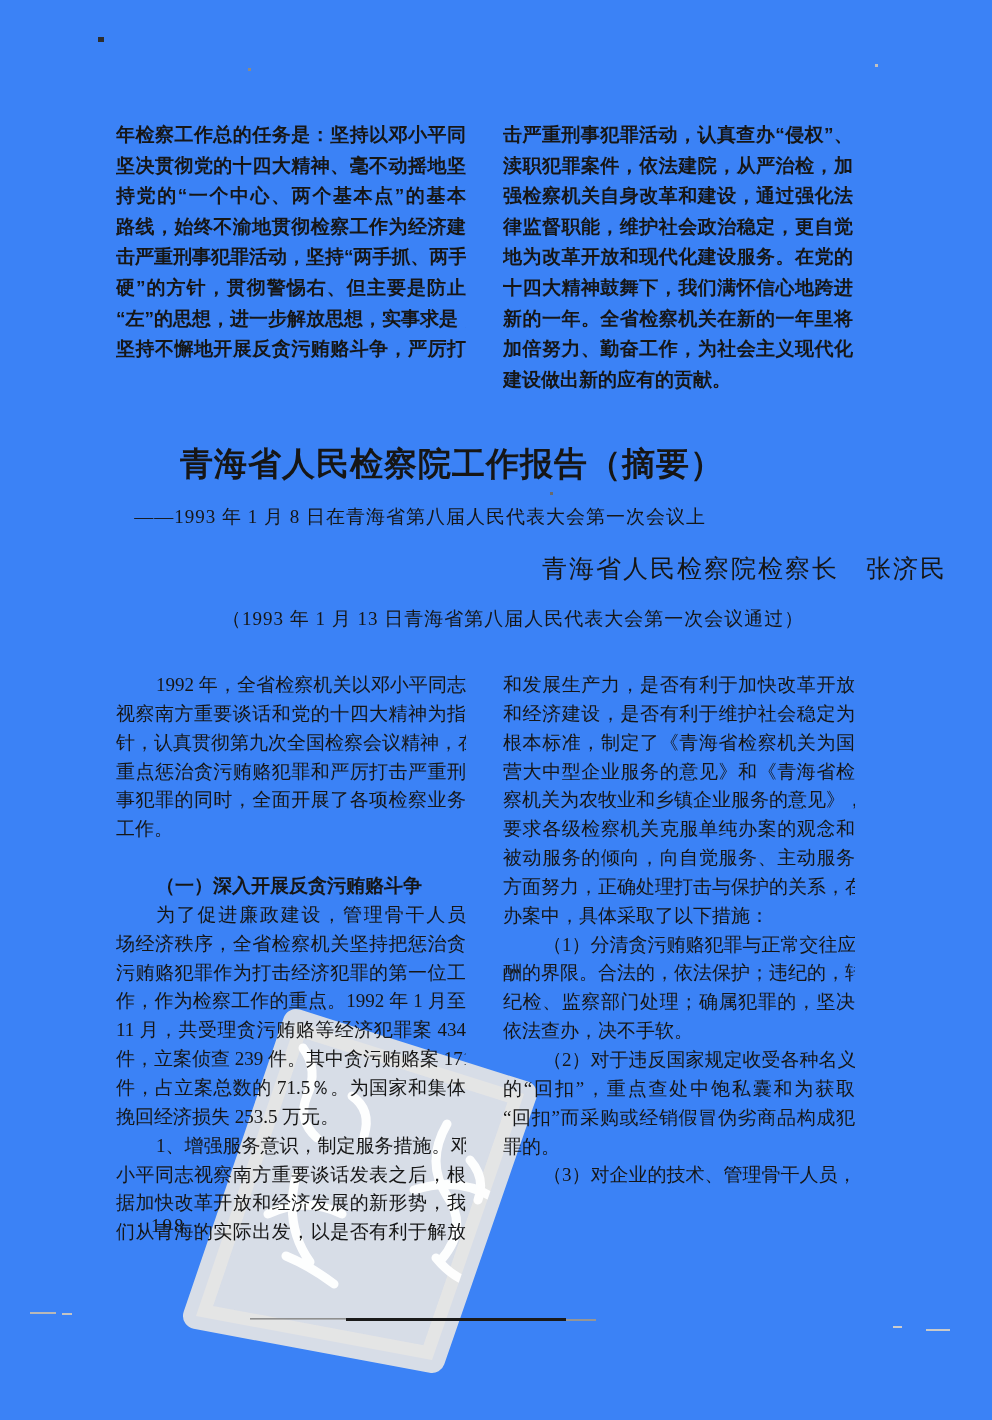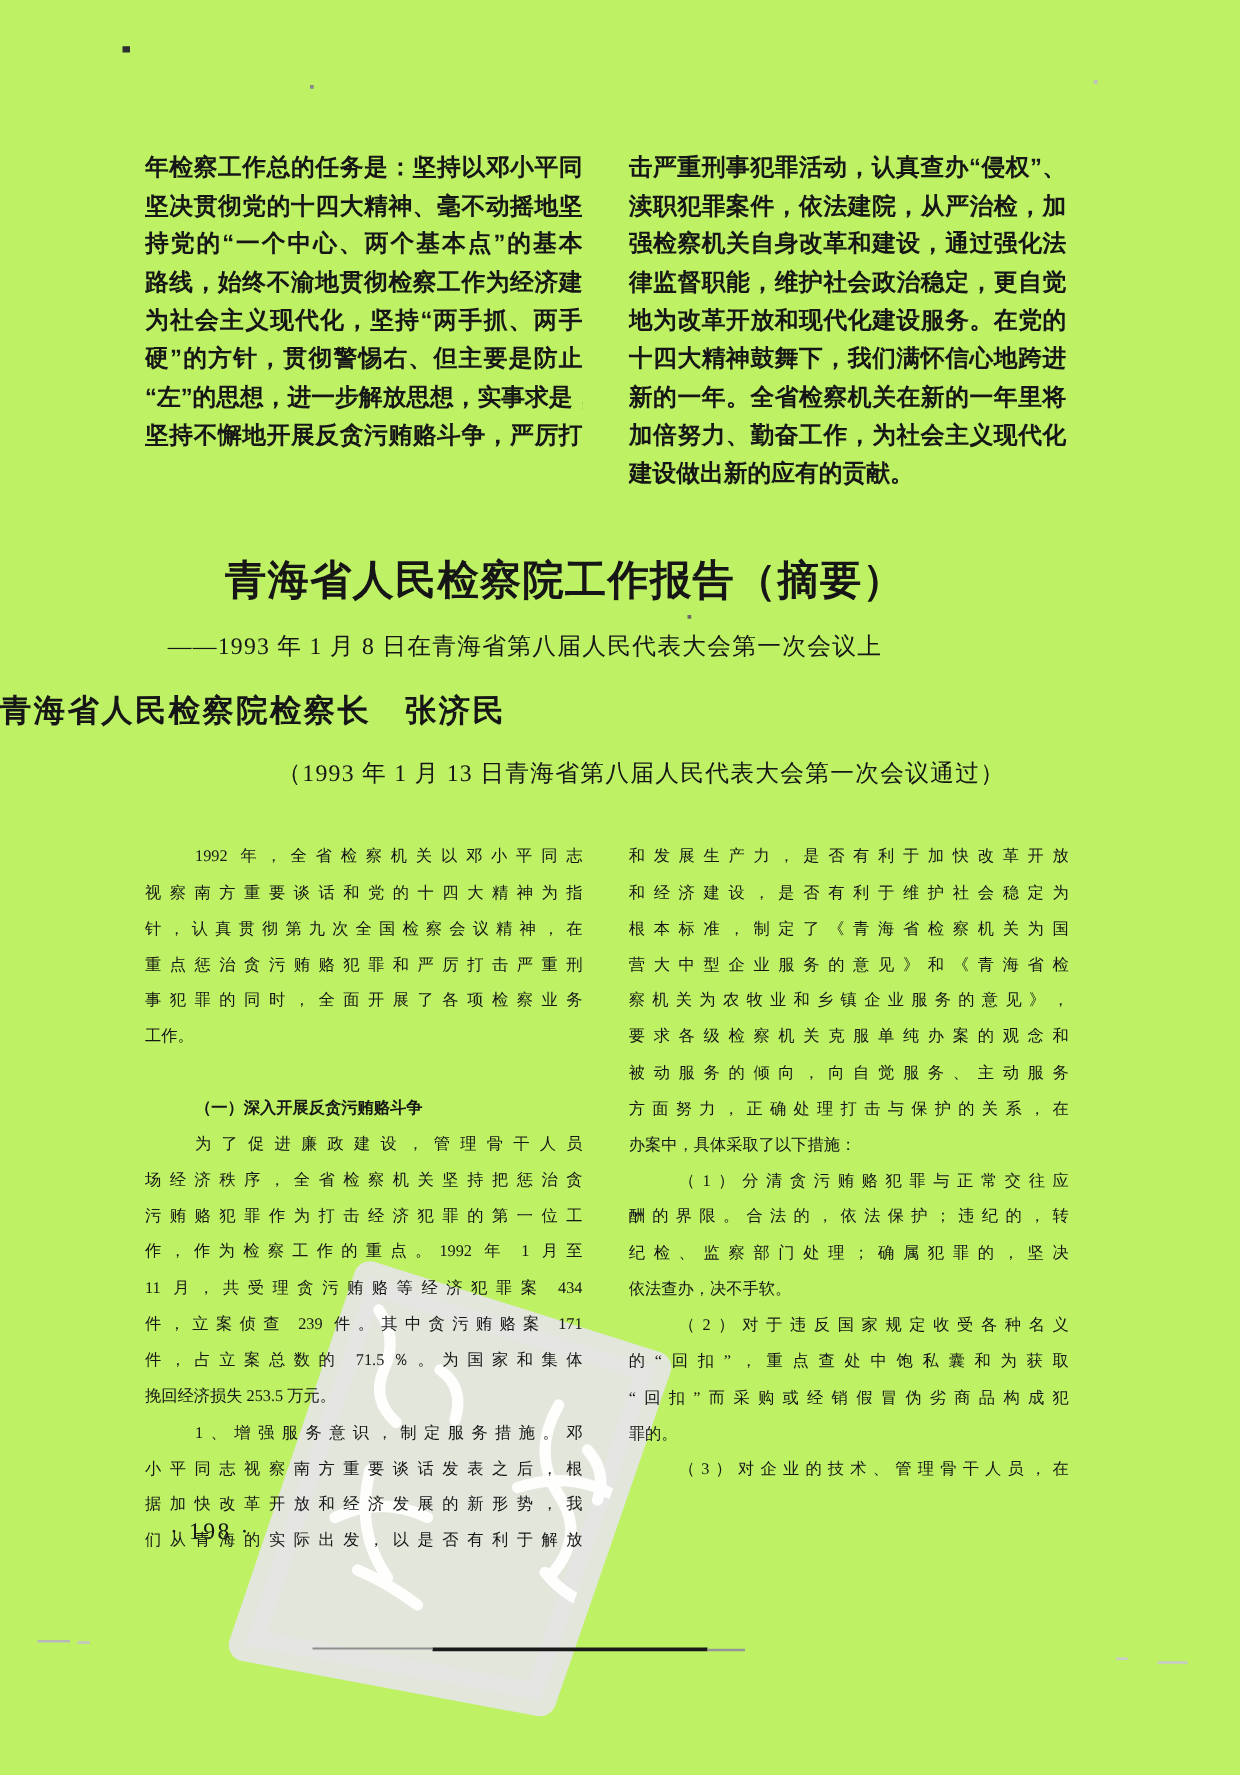--- a/index.html
+++ b/index.html
@@ -1,59 +1,59 @@
 <!DOCTYPE html>
 <html><head>
 <meta charset="utf-8">
 <style>
   html,body{margin:0;padding:0;background:#ffffff;}
   .page{
-    position:relative;width:992px;height:1420px;background:#bef264;
+    position:relative;width:992px;height:1420px;background:#3b82f6;
     color:#161616;overflow:hidden;
     font-family:"Liberation Serif", serif;
   }
   .layer-art{position:absolute;left:0;top:0;z-index:0;pointer-events:none;}
 
   
   .col{position:absolute;z-index:2;}
   .line{
     text-align:justify;text-align-last:justify;
     overflow:hidden;white-space:nowrap;
   }
   .line.s{text-align:left;text-align-last:left;}
   .line.i{padding-left:40px;}
   .line.b{font-weight:bold;font-family:"Liberation Sans",sans-serif;margin-top:28px;}
 
   .col-top .line{
     height:30.6px;line-height:30.6px;font-size:19px;
     font-family:"Liberation Sans",sans-serif;font-weight:bold;text-align:right;
   }
   .col-body .line{
-    height:28.85px;line-height:28.85px;font-size:13px;
+    height:28.85px;line-height:28.85px;font-size:19px;
     font-family:"Liberation Serif",serif;
   }
 
   #topLeft{left:116px;top:120px;width:350px;}
   #topRight{left:503px;top:120px;width:350px;}
   #bodyLeft{left:116px;top:671px;width:350px;}
   #bodyRight{left:503px;top:671px;width:352px;}
 
   .title{
     position:absolute;left:12px;width:880px;top:442px;margin:0;
     text-align:center;font-size:33px;font-weight:bold;letter-spacing:1px;
     font-family:"Liberation Sans",sans-serif;z-index:2;
   }
   .subtitle{
     position:absolute;left:0;width:840px;top:504px;margin:0;
     text-align:center;font-size:19px;letter-spacing:1px;
     font-family:"Liberation Serif",serif;z-index:2;
   }
   .author{
     position:absolute;left:0;width:947px;top:552px;margin:0;
-    text-align:left;font-size:25px;font-weight:bold;letter-spacing:2px;
+    text-align:right;font-size:25px;font-weight:normal;letter-spacing:2px;
     font-family:"Liberation Serif",serif;z-index:2;
   }
   .approval{
     position:absolute;left:0;width:992px;top:606px;margin:0;
     text-align:center;font-size:19px;letter-spacing:1px;
     font-family:"Liberation Serif",serif;z-index:2;padding-left:17px;
   }
   .pagenum{
     position:absolute;left:136px;top:1215px;margin:0;
     font-size:19px;letter-spacing:2px;
@@ -94,21 +94,21 @@
     <rect x="248" y="68" width="3" height="3" fill="#8a8a8a"></rect>
     <rect x="875" y="64" width="3" height="3" fill="#c0c0c0"></rect>
     <rect x="550" y="492" width="3" height="3" fill="#6a6a6a"></rect>
   </svg>
 
   <div id="topLeft" class="col col-top">
       <div class="line">年检察工作总的任务是：坚持以邓小平同</div>
       <div class="line">坚决贯彻党的十四大精神、毫不动摇地坚</div>
       <div class="line">持党的“一个中心、两个基本点”的基本</div>
       <div class="line">路线，始终不渝地贯彻检察工作为经济建</div>
-      <div class="line">为社会主义现代化，坚持“两手抓、两手</div>
+      <div class="line">击严重刑事犯罪活动，坚持“两手抓、两手</div>
       <div class="line">硬”的方针，贯彻警惕右、但主要是防止</div>
       <div class="line">“左”的思想，进一步解放思想，实事求是，</div>
       <div class="line">坚持不懈地开展反贪污贿赂斗争，严厉打</div>
     </div>
   <div id="topRight" class="col col-top">
       <div class="line">击严重刑事犯罪活动，认真查办“侵权”、</div>
       <div class="line">渎职犯罪案件，依法建院，从严治检，加</div>
       <div class="line">强检察机关自身改革和建设，通过强化法</div>
       <div class="line">律监督职能，维护社会政治稳定，更自觉</div>
       <div class="line">地为改革开放和现代化建设服务。在党的</div>

